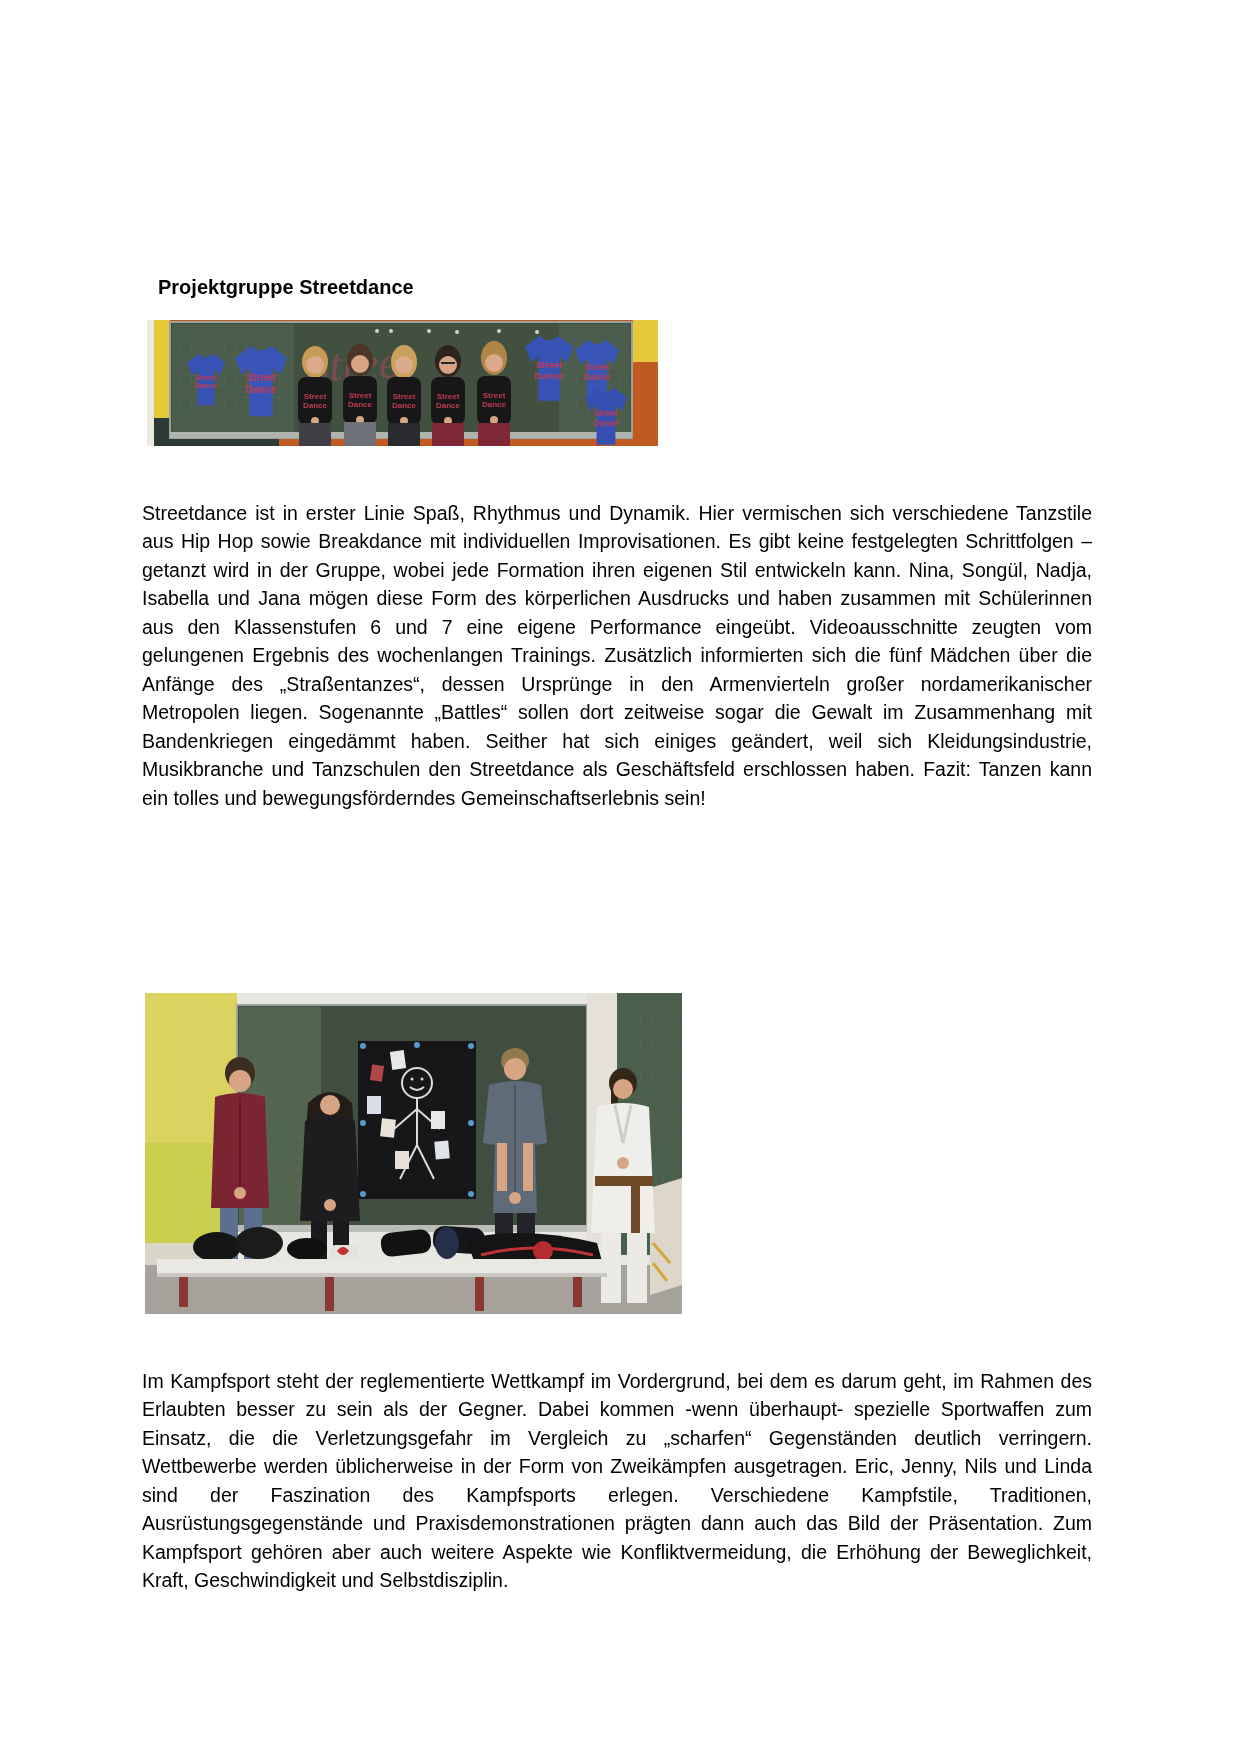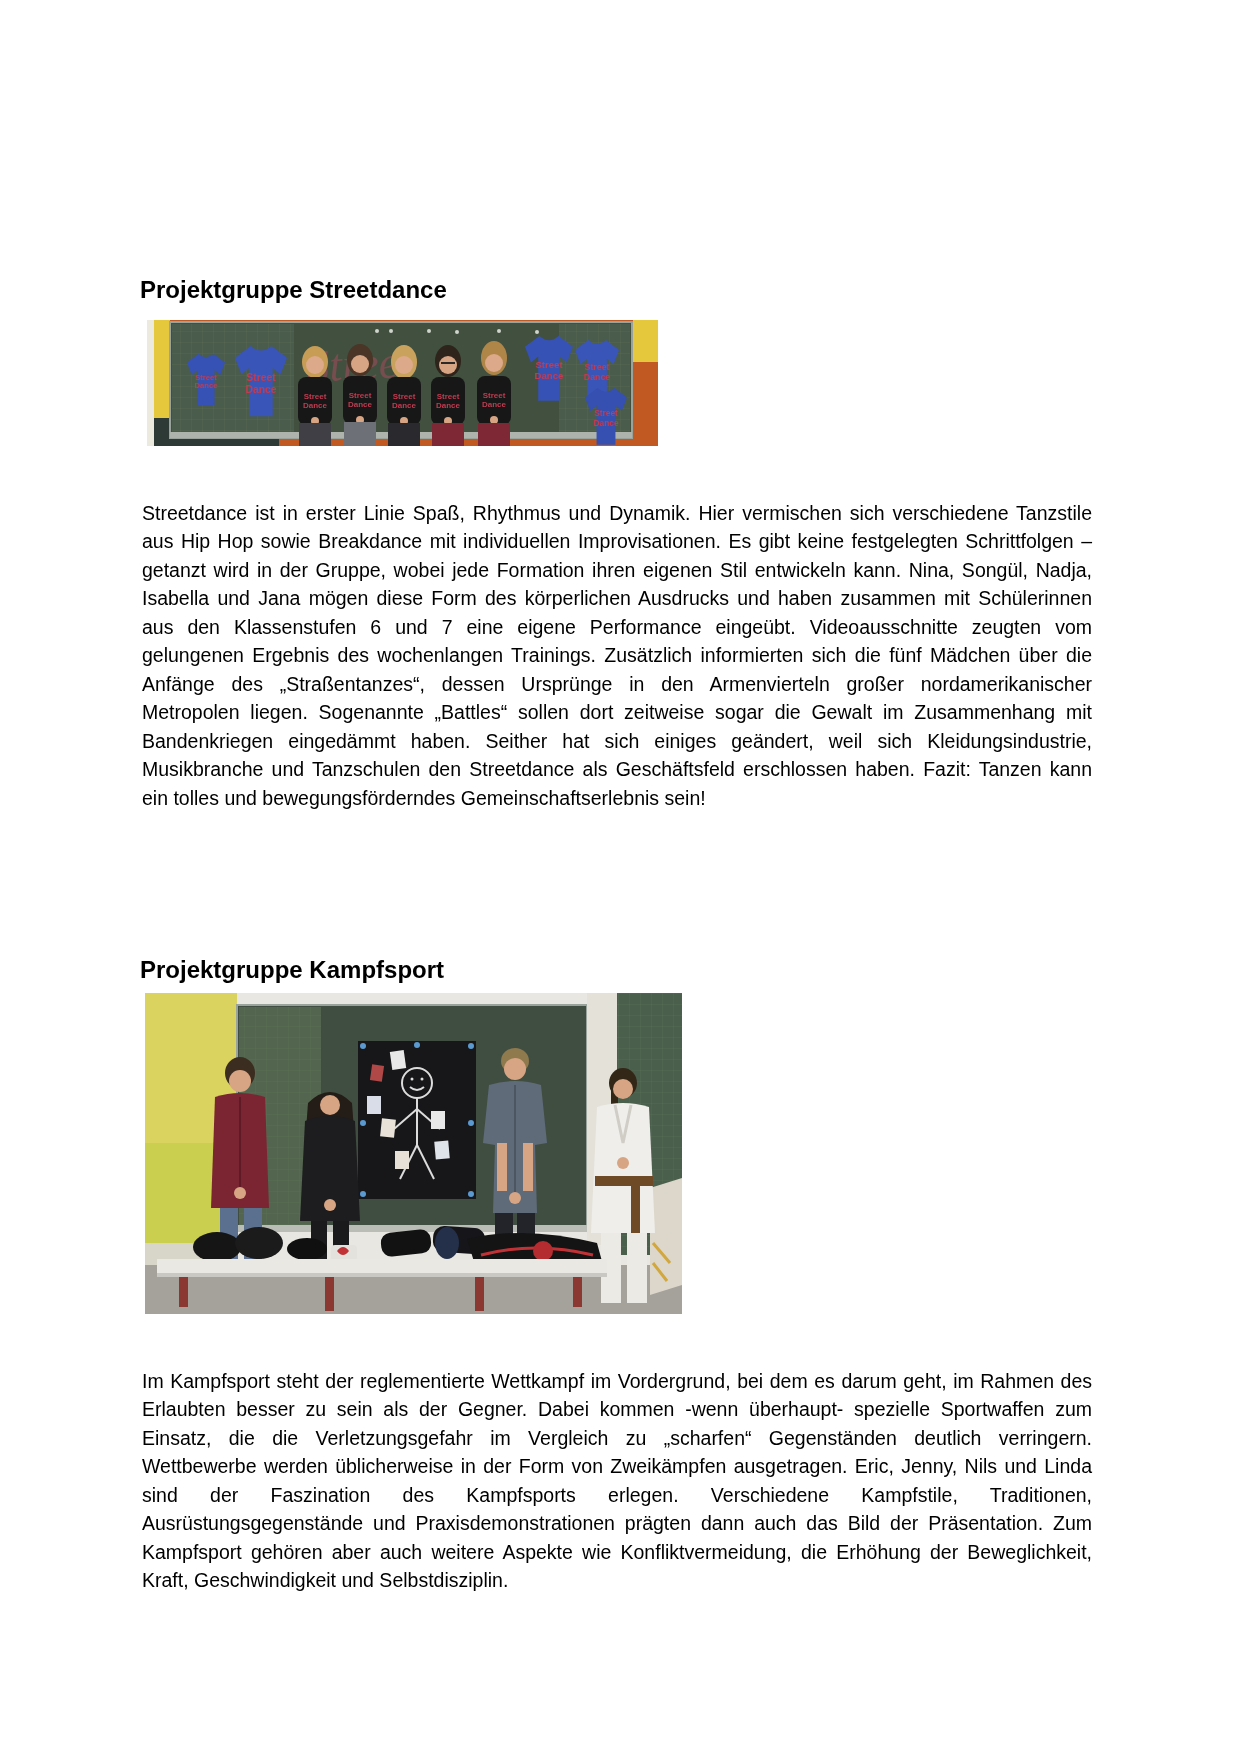--- a/index.html
+++ b/index.html
@@ -6,22 +6,22 @@
   .page{
     position:relative;width:1240px;height:1754px;background:#ffffff;
     font-family:"Liberation Sans",sans-serif;color:#000;overflow:hidden;
   }
   .para{
     position:absolute;left:142px;width:950px;
     font-size:19.5px;line-height:28.5px;text-align:justify;
     hyphens:none;-webkit-hyphens:none;word-spacing:normal;
   }
   .heading{
-    position:absolute;left:140px;width:950px;
-    font-size:24px;line-height:28px;font-weight:bold;text-align:left;
+    position:absolute;left:158px;width:950px;
+    font-size:20px;line-height:28px;font-weight:bold;text-align:left;
   }
   .photo{position:absolute;display:block;}
   .photo svg{display:block;}
 </style>
 </head>
 <body>
 
 <div class="page">
 
 
@@ -128,21 +128,20 @@
           <text x="347" y="78" font-size="8" fill="#c23b50"><tspan x="347">Street</tspan><tspan x="347" dy="9">Dance</tspan></text>
           <circle cx="347" cy="100" r="4" fill="#d8a584"></circle>
           <rect x="331" y="103" width="32" height="23" fill="#7e2836"></rect>
         </g>
       </g>
     </svg>
   </div>
 
   <p class="para" style="top:479px;">Streetdance ist in erster Linie Spaß, Rhythmus und Dynamik. Hier vermischen sich verschiedene Tanzstile aus Hip Hop sowie Breakdance mit individuellen Improvisationen. Es gibt keine festgelegten Schrittfolgen – getanzt wird in der Gruppe, wobei jede Formation ihren eigenen Stil entwickeln kann. Nina, Songül, Nadja, Isabella und Jana mögen diese Form des körperlichen Ausdrucks und haben zusammen mit Schülerinnen aus den Klassenstufen 6 und 7 eine eigene Performance eingeübt. Videoausschnitte zeugten vom gelungenen Ergebnis des wochenlangen Trainings. Zusätzlich informierten sich die fünf Mädchen über die Anfänge des „Straßentanzes“, dessen Ursprünge in den Armenvierteln großer nordamerikanischer Metropolen liegen. Sogenannte „Battles“ sollen dort zeitweise sogar die Gewalt im Zusammenhang mit Bandenkriegen eingedämmt haben. Seither hat sich einiges geändert, weil sich Kleidungsindustrie, Musikbranche und Tanzschulen den Streetdance als Geschäftsfeld erschlossen haben. Fazit: Tanzen kann ein tolles und bewegungsförderndes Gemeinschaftserlebnis sein!</p>
 
-  <h2 class="heading" style="top:936px;">Projektgruppe Kampfsport</h2>
 
   <div class="photo" style="left:145px;top:993px;width:537px;height:321px;">
     <svg viewBox="0 0 537 321" width="537" height="321" role="img">
       <defs>
         <pattern id="grid-b" width="11" height="11" patternUnits="userSpaceOnUse">
           <path d="M11 0H0V11" fill="none" stroke="#5c7258" stroke-width="1" opacity="0.55"></path>
         </pattern>
       </defs>
 
       <rect x="0" y="0" width="537" height="321" fill="#a5a19b"></rect>

